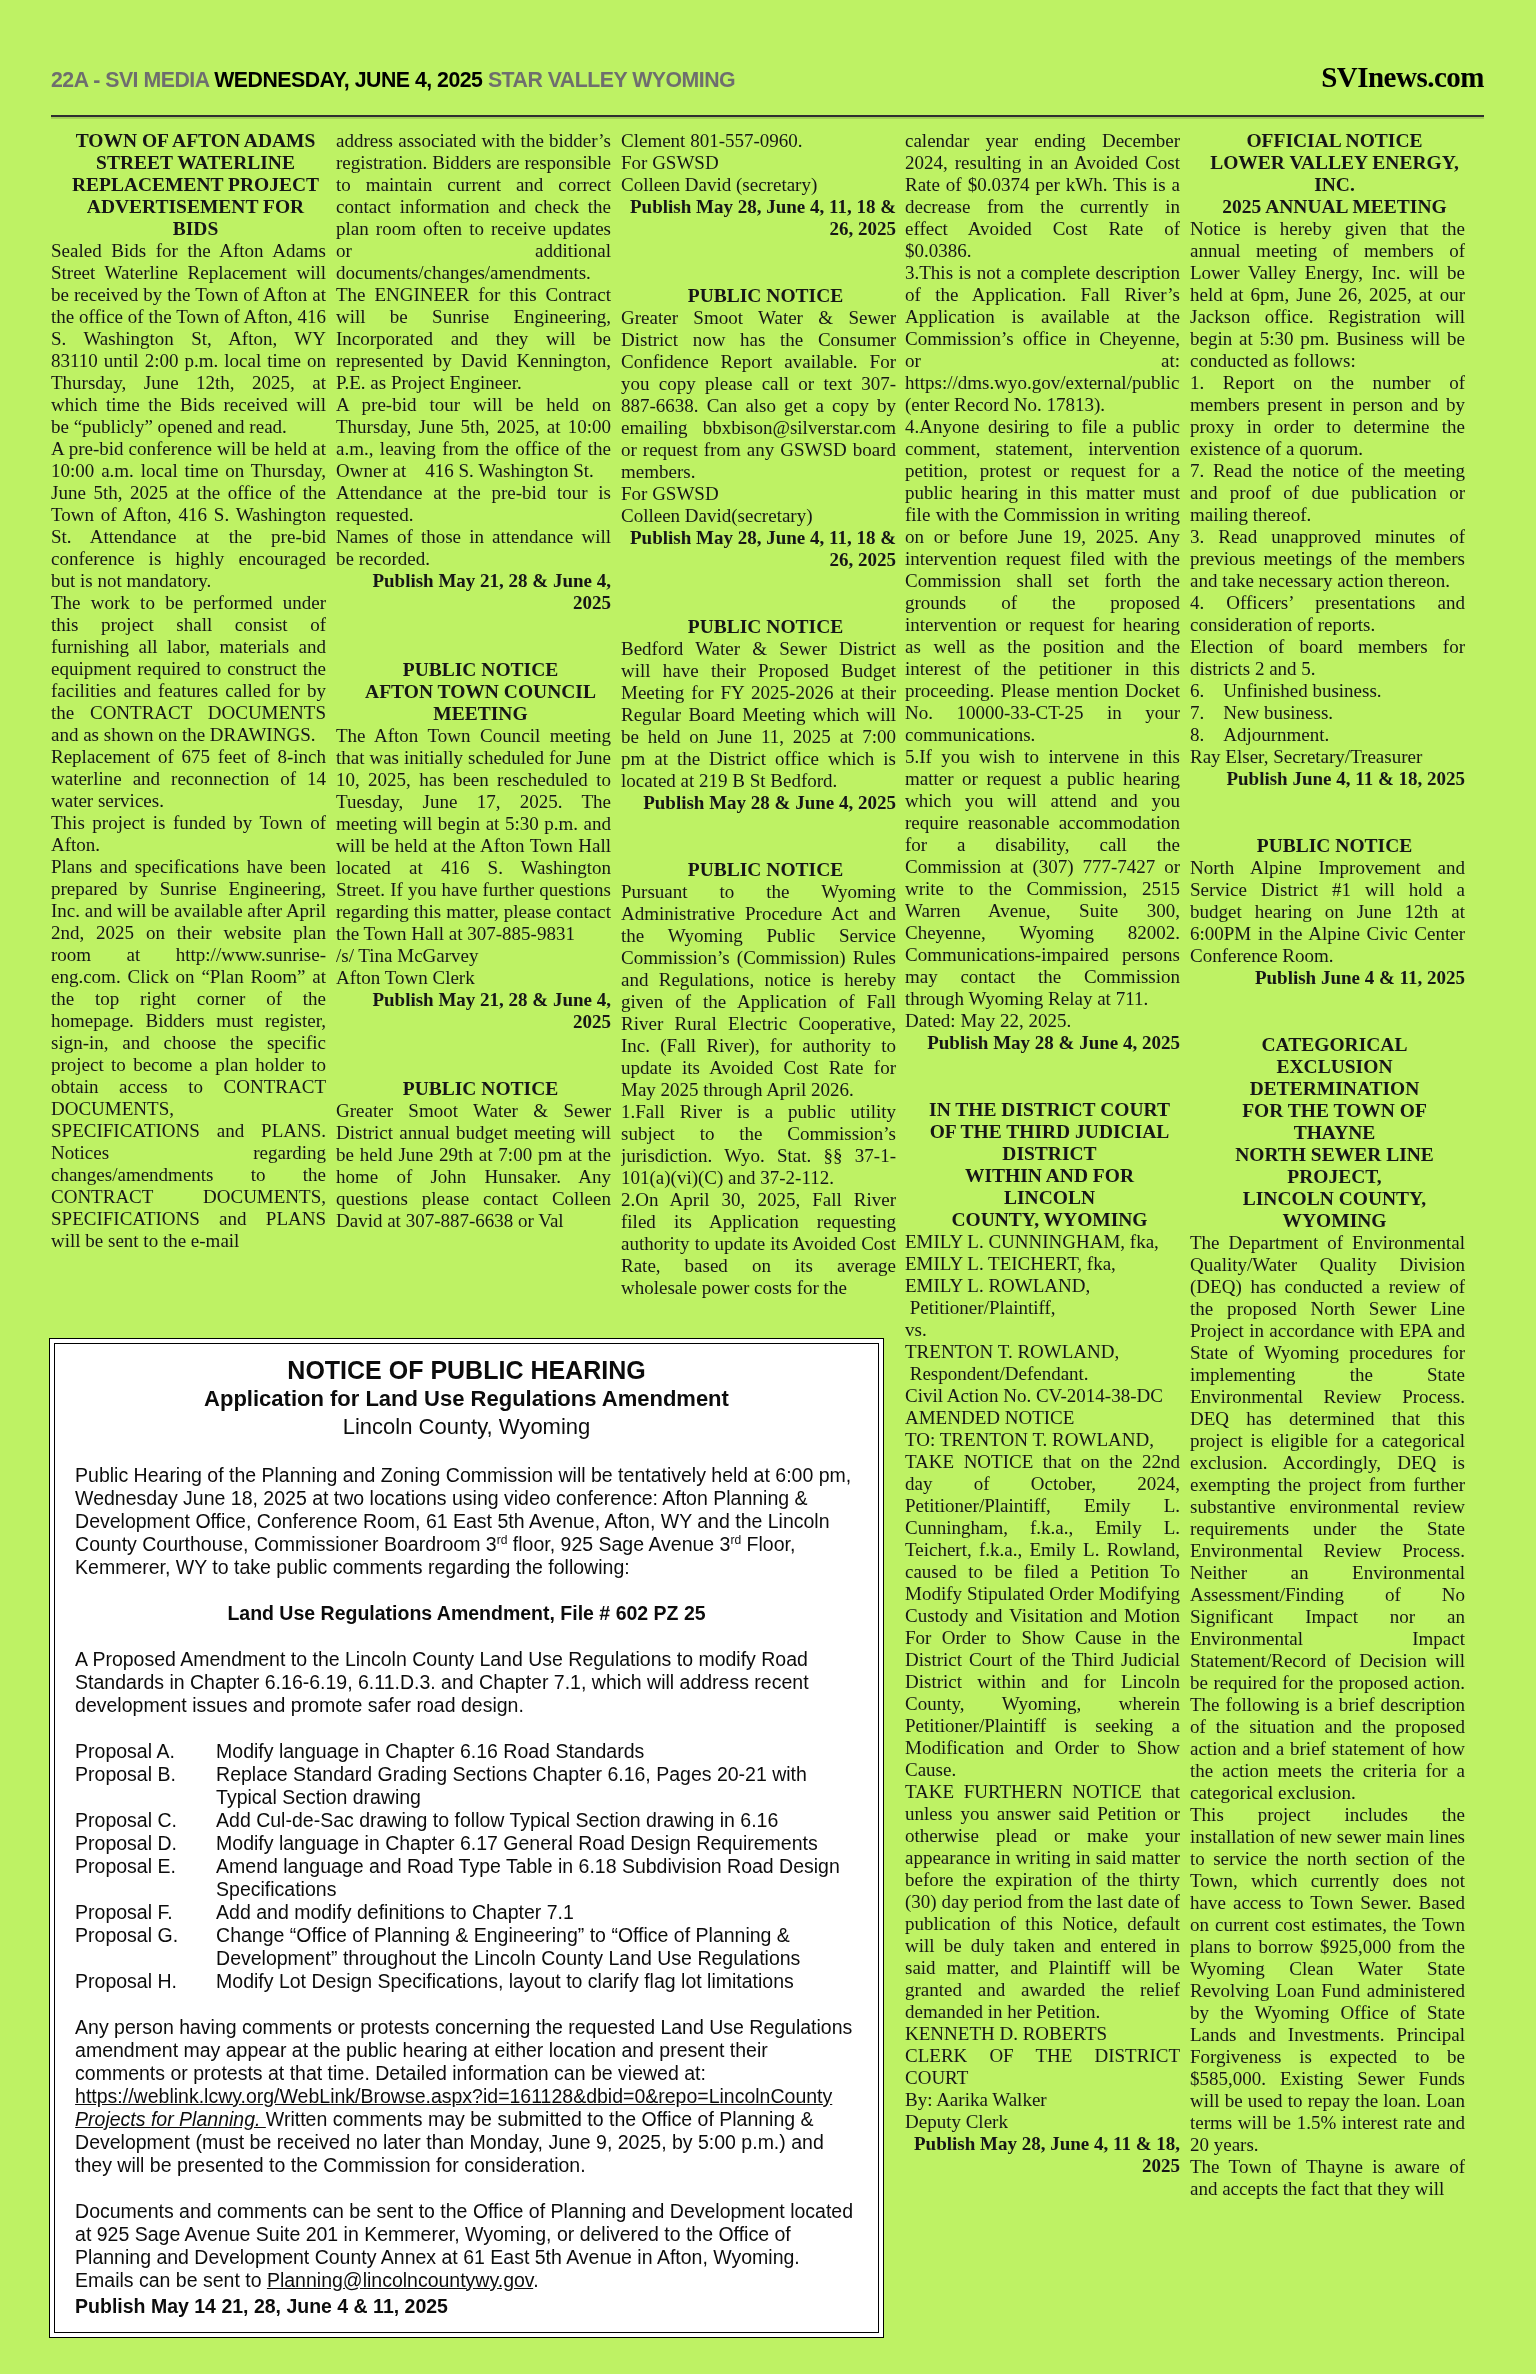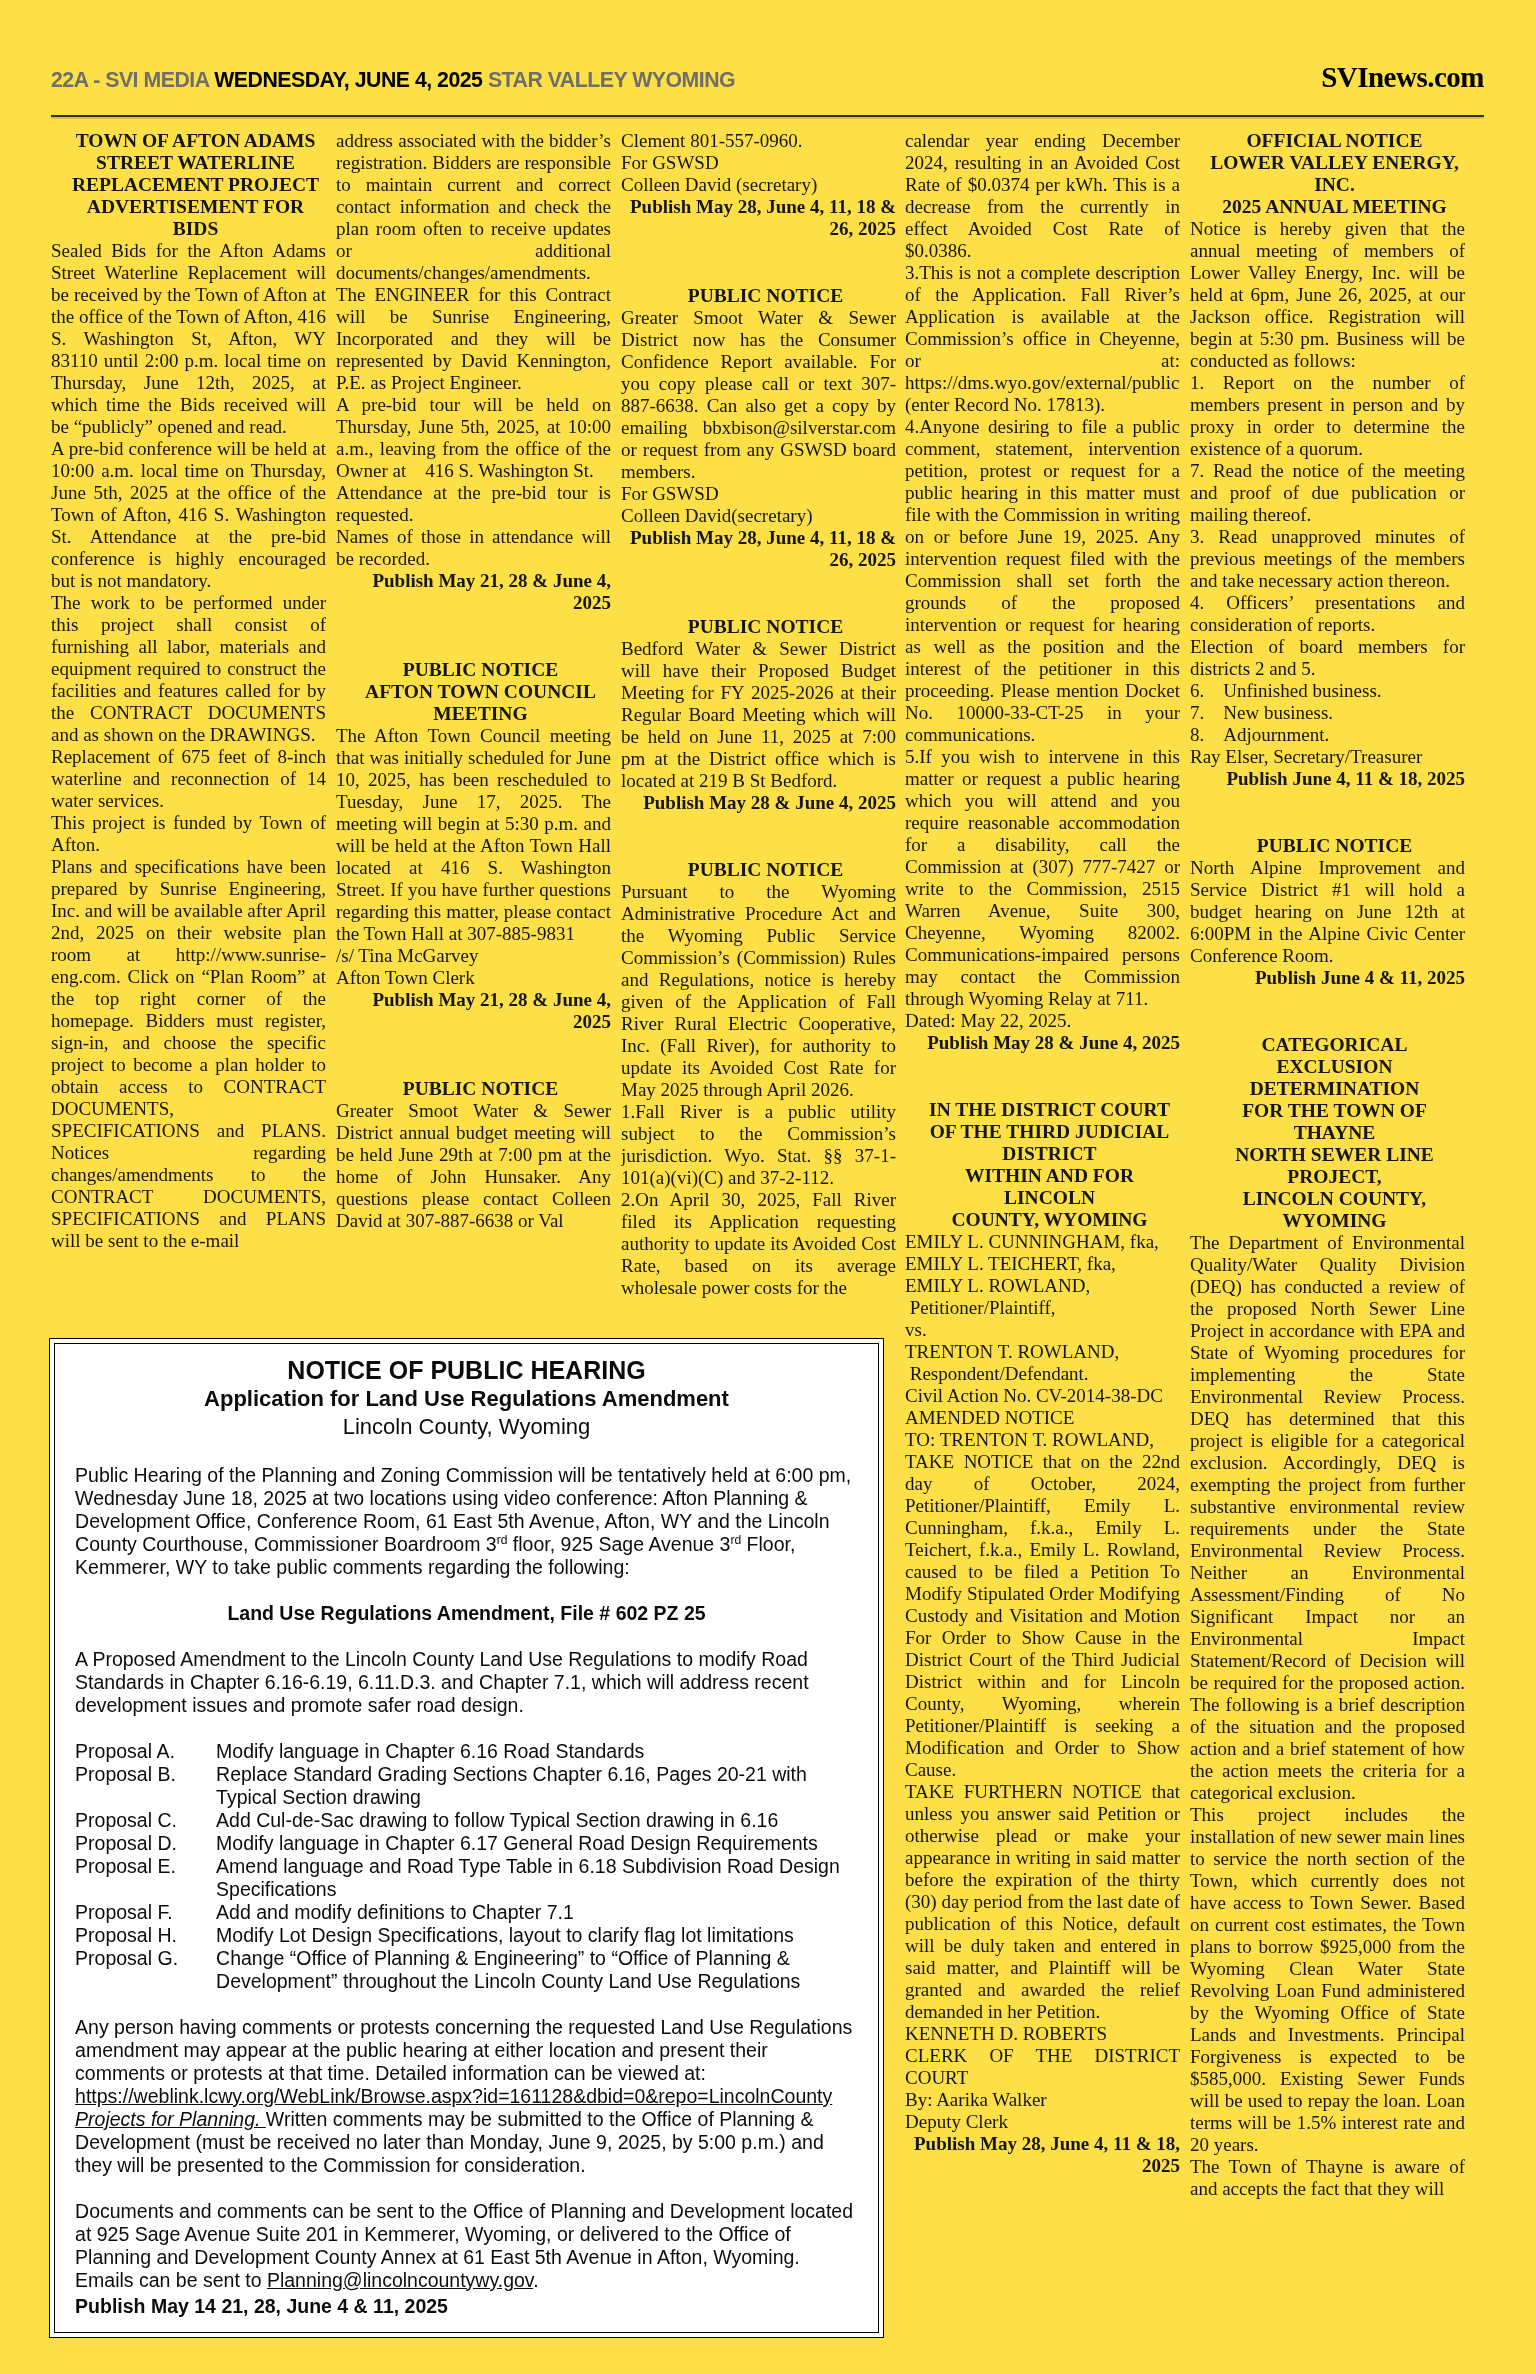--- a/index.html
+++ b/index.html
@@ -1,16 +1,16 @@
 <!DOCTYPE html>
 <html style="font-size:15px"><head>
 <meta charset="utf-8">
 <style>
   html,body{margin:0;padding:0;background:#e8e8e8;}
-  .page{position:relative;width:1536px;height:2375px;background:#fde047;overflow:hidden;
+  .page{position:relative;width:1536px;height:2375px;background:#bef264;overflow:hidden;
         font-family:"Liberation Serif",serif;color:#161616;}
   
   .masthead{position:absolute;left:51px;right:52px;top:61px;display:flex;
             justify-content:space-between;align-items:baseline;}
   .mh-left{font-family:"Liberation Sans",sans-serif;font-weight:bold;font-size:21.3px;
            letter-spacing:-0.5px;white-space:nowrap;}
   .mh-gray{color:#6e6e6e;}
   .mh-black{color:#000;}
   .mh-right{font-family:"Liberation Serif",serif;font-weight:bold;font-size:29px;
             letter-spacing:-0.5px;color:#000;}
@@ -196,26 +196,26 @@
           </div>
           <div class="prop-row">
             <span>Proposal E.</span>
             <span>Amend language and Road Type Table in 6.18 Subdivision Road Design Specifications</span>
           </div>
           <div class="prop-row">
             <span>Proposal F.</span>
             <span>Add and modify definitions to Chapter 7.1</span>
           </div>
           <div class="prop-row">
+            <span>Proposal G.</span>
+            <span>Change “Office of Planning &amp; Engineering” to “Office of Planning &amp; Development” throughout the Lincoln County Land Use Regulations</span>
+          </div>
+          <div class="prop-row">
             <span>Proposal H.</span>
             <span>Modify Lot Design Specifications, layout to clarify flag lot limitations</span>
-          </div>
-          <div class="prop-row">
-            <span>Proposal G.</span>
-            <span>Change “Office of Planning &amp; Engineering” to “Office of Planning &amp; Development” throughout the Lincoln County Land Use Regulations</span>
           </div>
         </div>
       <p class="bx-p"><span>Any person having comments or protests concerning the requested Land Use Regulations amendment may appear at the public hearing at either location and present their comments or protests at that time. Detailed information can be viewed at: </span><span class="lnk">https://weblink.lcwy.org/WebLink/Browse.aspx?id=161128&amp;dbid=0&amp;repo=LincolnCounty</span><span class="lnk-it"> Projects for Planning. </span><span> Written comments may be submitted to the Office of Planning &amp; Development (must be received no later than Monday, June 9, 2025, by 5:00 p.m.) and they will be presented to the Commission for consideration.</span></p>
       <p class="bx-p" style="margin-bottom:3.7px;"><span>Documents and comments can be sent to the Office of Planning and Development located at 925 Sage Avenue Suite 201 in Kemmerer, Wyoming, or delivered to the Office of Planning and Development County Annex at 61 East 5th Avenue in Afton, Wyoming. Emails can be sent to </span><span class="lnk">Planning@lincolncountywy.gov</span><span>.</span></p>
       <p class="bx-pub">Publish May 14 21, 28, June 4 &amp; 11, 2025</p>
     </div>
   </div>
 
 </div>
 

